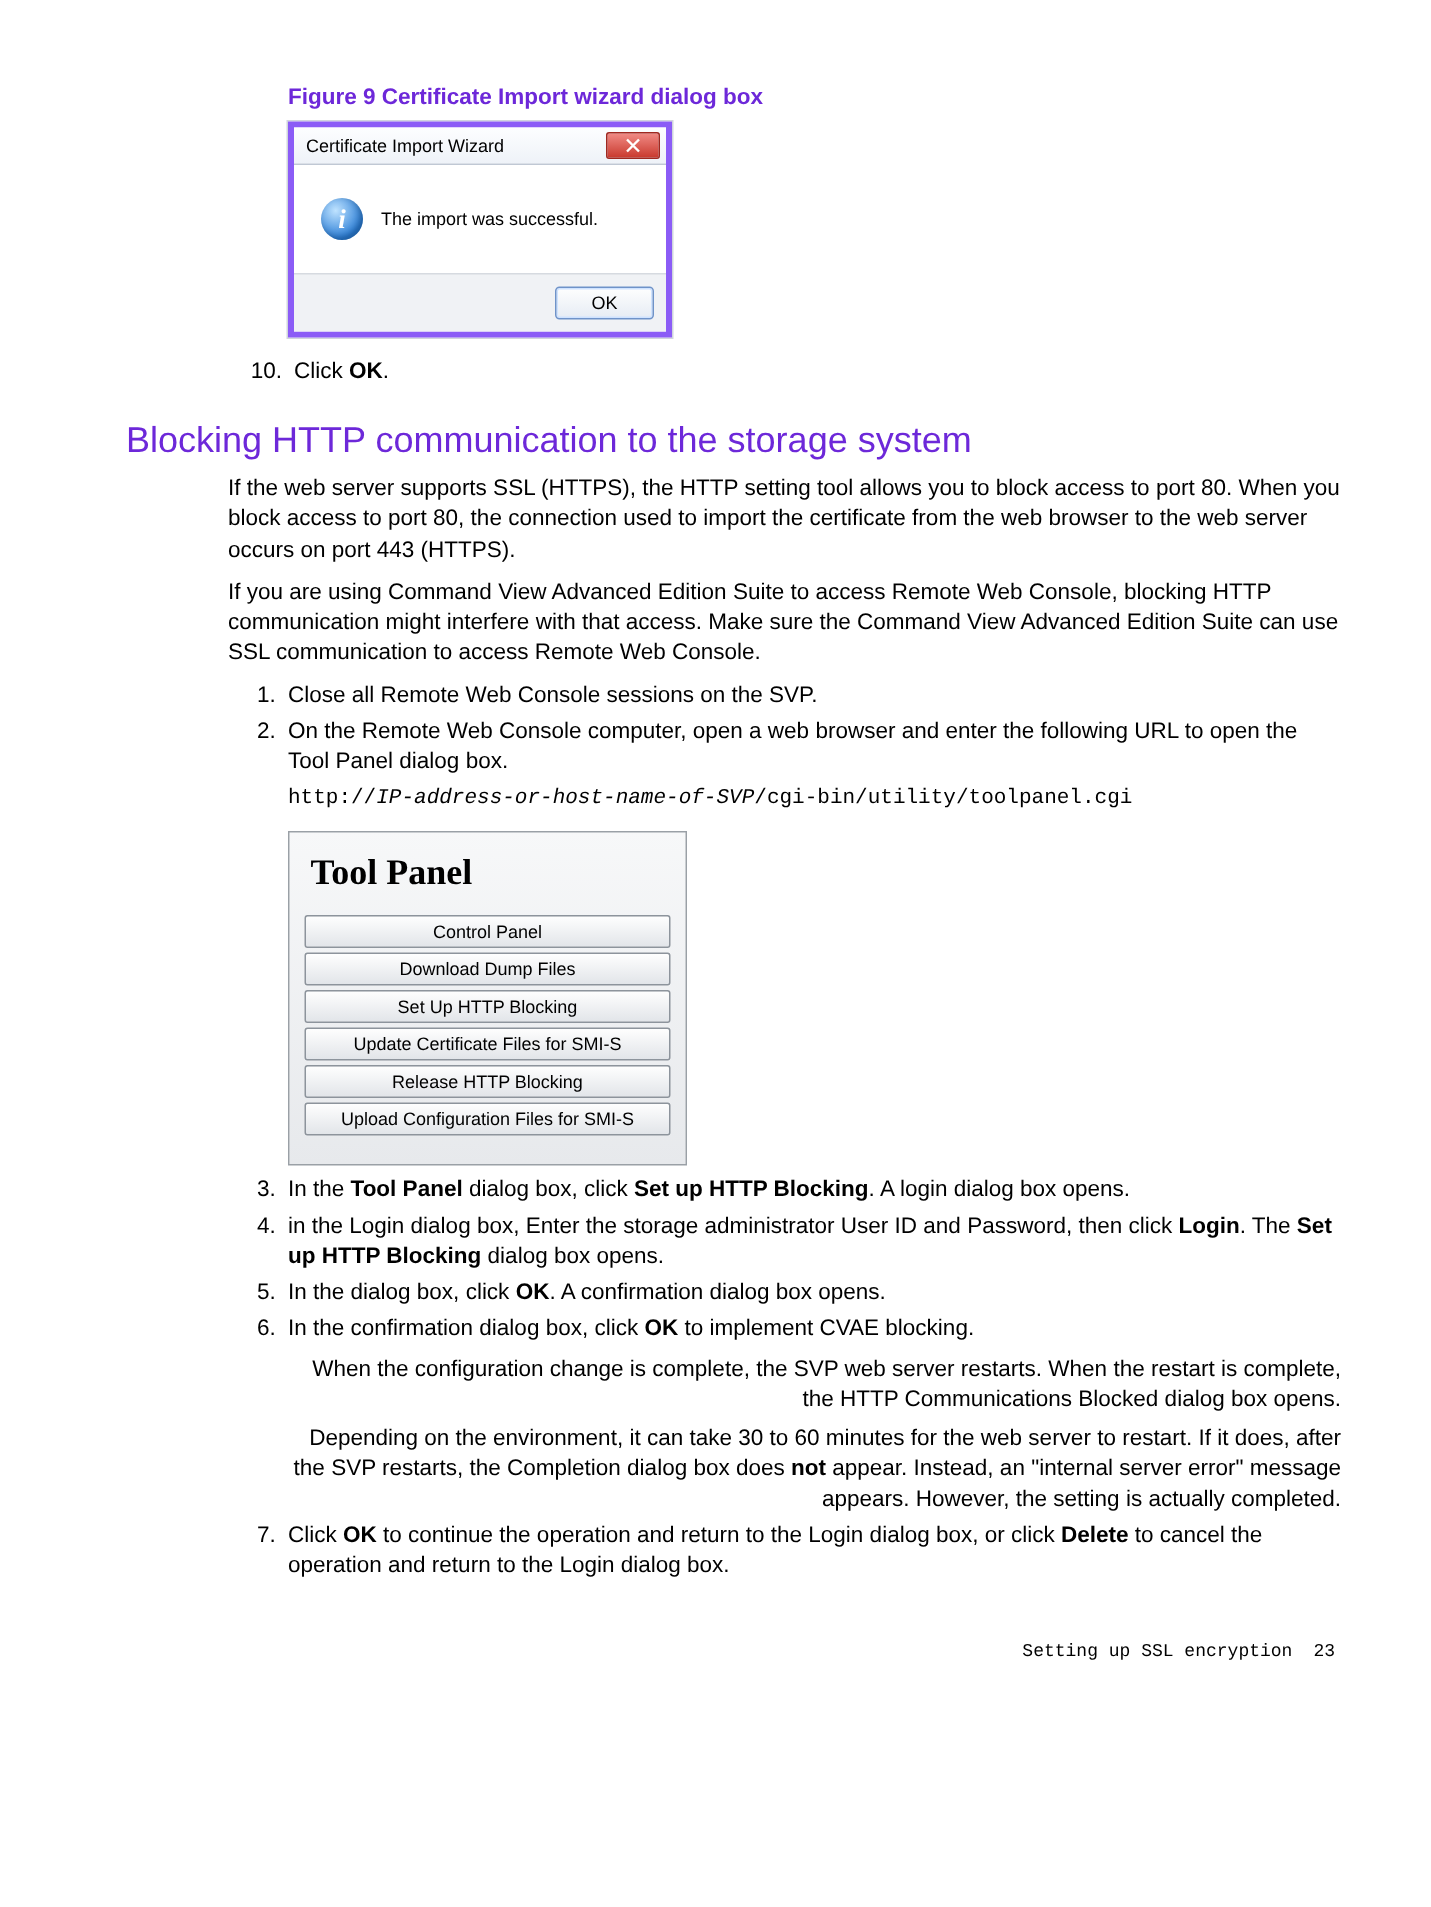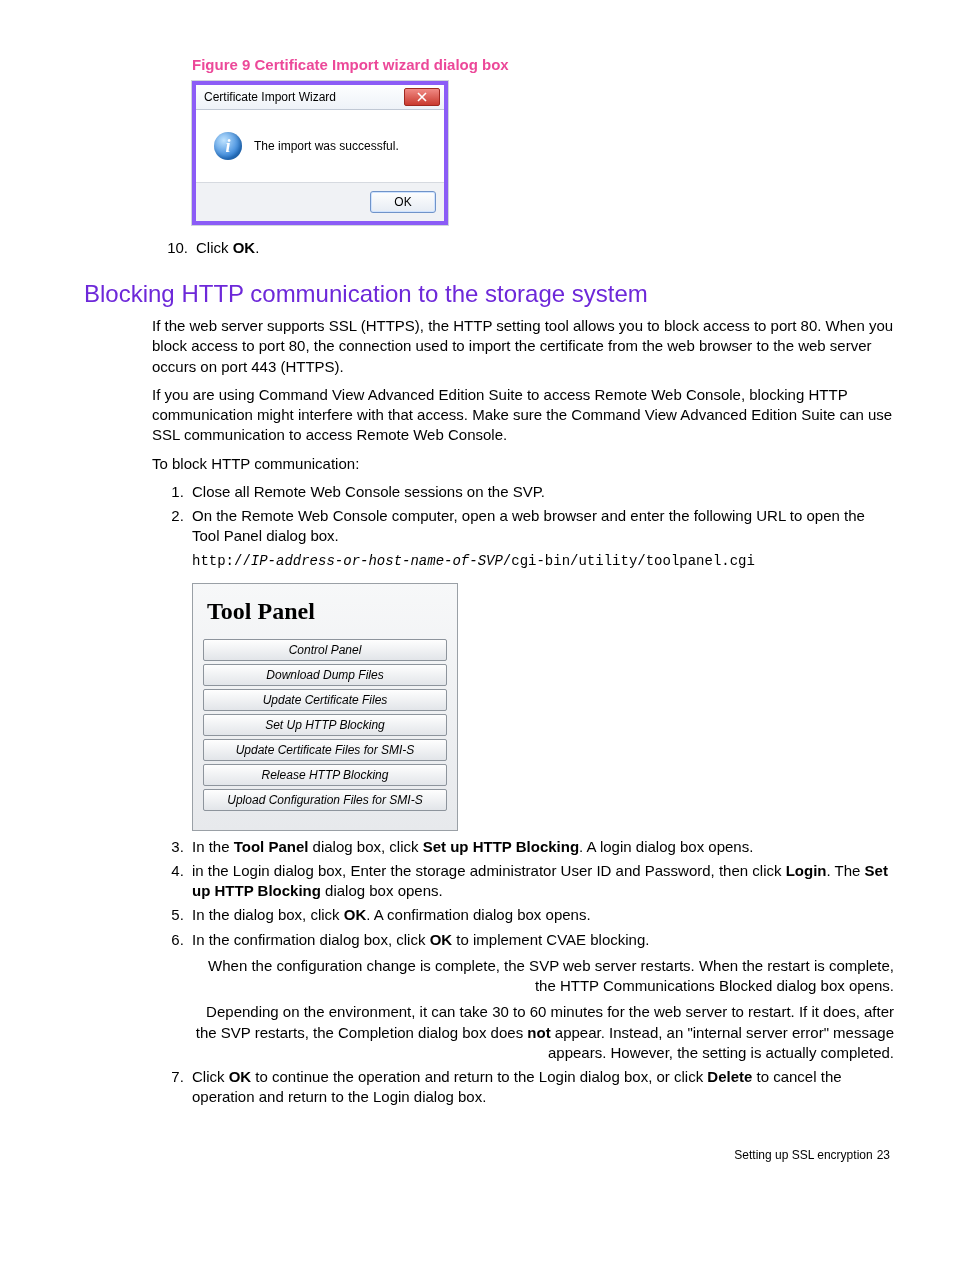--- a/index.html
+++ b/index.html
@@ -7,21 +7,21 @@
     padding: 0;
     background: #fff;
     font-family: Arial, Helvetica, sans-serif;
     color: #000;
     width: 954px;
   }
   .page {
     padding: 56px 60px 40px 84px;
   }
   .fig-caption {
-    color: #ec4899;
+    color: #6d28d9;
     font-weight: bold;
     font-size: 15px;
     margin: 0 0 8px 108px;
   }
   .h2 {
     color: #6d28d9;
     font-weight: normal;
     font-size: 24px;
     margin: 24px 0 8px 0;
   }
@@ -123,29 +123,29 @@
     height: 22px;
     margin-bottom: 3px;
     background: linear-gradient(#fefefe,#e2e5e9);
     border: 1px solid #8d949c;
     border-radius: 2px;
     font-size: 12px;
     font-family: Arial, sans-serif;
     cursor: pointer;
     padding: 0 4px;
     white-space: nowrap;
-    font-style: italic;
   }
 
   .footer {
     display:flex; justify-content:flex-end;
-    gap: 4px;
+    gap: 14px;
     font-size: 12px;
     margin-top: 40px;
     padding-right: 4px;
+    font-family: Liberation Mono, monospace;
   }
 </style>
 </head>
 <body>
 
 <div class="page">
 
   <div class="fig-caption">Figure 9 Certificate Import wizard dialog box</div>
 
   <div class="cert-dialog">
@@ -170,36 +170,34 @@
     <span style="width:36px; text-align:right; padding-right:8px;">10.</span>
     <span>
       <span>Click </span><span class="bold">OK</span><span>.</span>
     </span>
   </div>
 
   <div class="h2">Blocking HTTP communication to the storage system</div>
 
   <div class="body-text">If the web server supports SSL (HTTPS), the HTTP setting tool allows you to block access to port 80. When you block access to port 80, the connection used to import the certificate from the web browser to the web server occurs on port 443 (HTTPS).</div>
   <div class="body-text">If you are using Command View Advanced Edition Suite to access Remote Web Console, blocking HTTP communication might interfere with that access. Make sure the Command View Advanced Edition Suite can use SSL communication to access Remote Web Console.</div>
-  <div class="body-text">To block HTTP communication:</div>
 
   <ol class="ol">
     <li><span>Close all Remote Web Console sessions on the SVP.</span></li>
     <li><span>On the Remote Web Console computer, open a web browser and enter the following URL to open the Tool Panel dialog box.</span></li>
   </ol>
 
   <div class="mono">
     <span>http://</span><span class="ital">IP-address-or-host-name-of-SVP</span><span>/cgi-bin/utility/toolpanel.cgi</span>
   </div>
 
   <div class="tool-panel">
     <div class="tool-panel-title">Tool Panel</div>
     <button class="tp-btn">Control Panel</button>
     <button class="tp-btn">Download Dump Files</button>
-    <button class="tp-btn">Update Certificate Files</button>
     <button class="tp-btn">Set Up HTTP Blocking</button>
     <button class="tp-btn">Update Certificate Files for SMI-S</button>
     <button class="tp-btn">Release HTTP Blocking</button>
     <button class="tp-btn">Upload Configuration Files for SMI-S</button>
   </div>
 
   <ol class="ol" start="3">
     <li>
       <span>In the </span><span class="bold">Tool Panel</span><span> dialog box, click </span><span class="bold">Set up HTTP Blocking</span><span>. A login dialog box opens.</span>
     </li>

